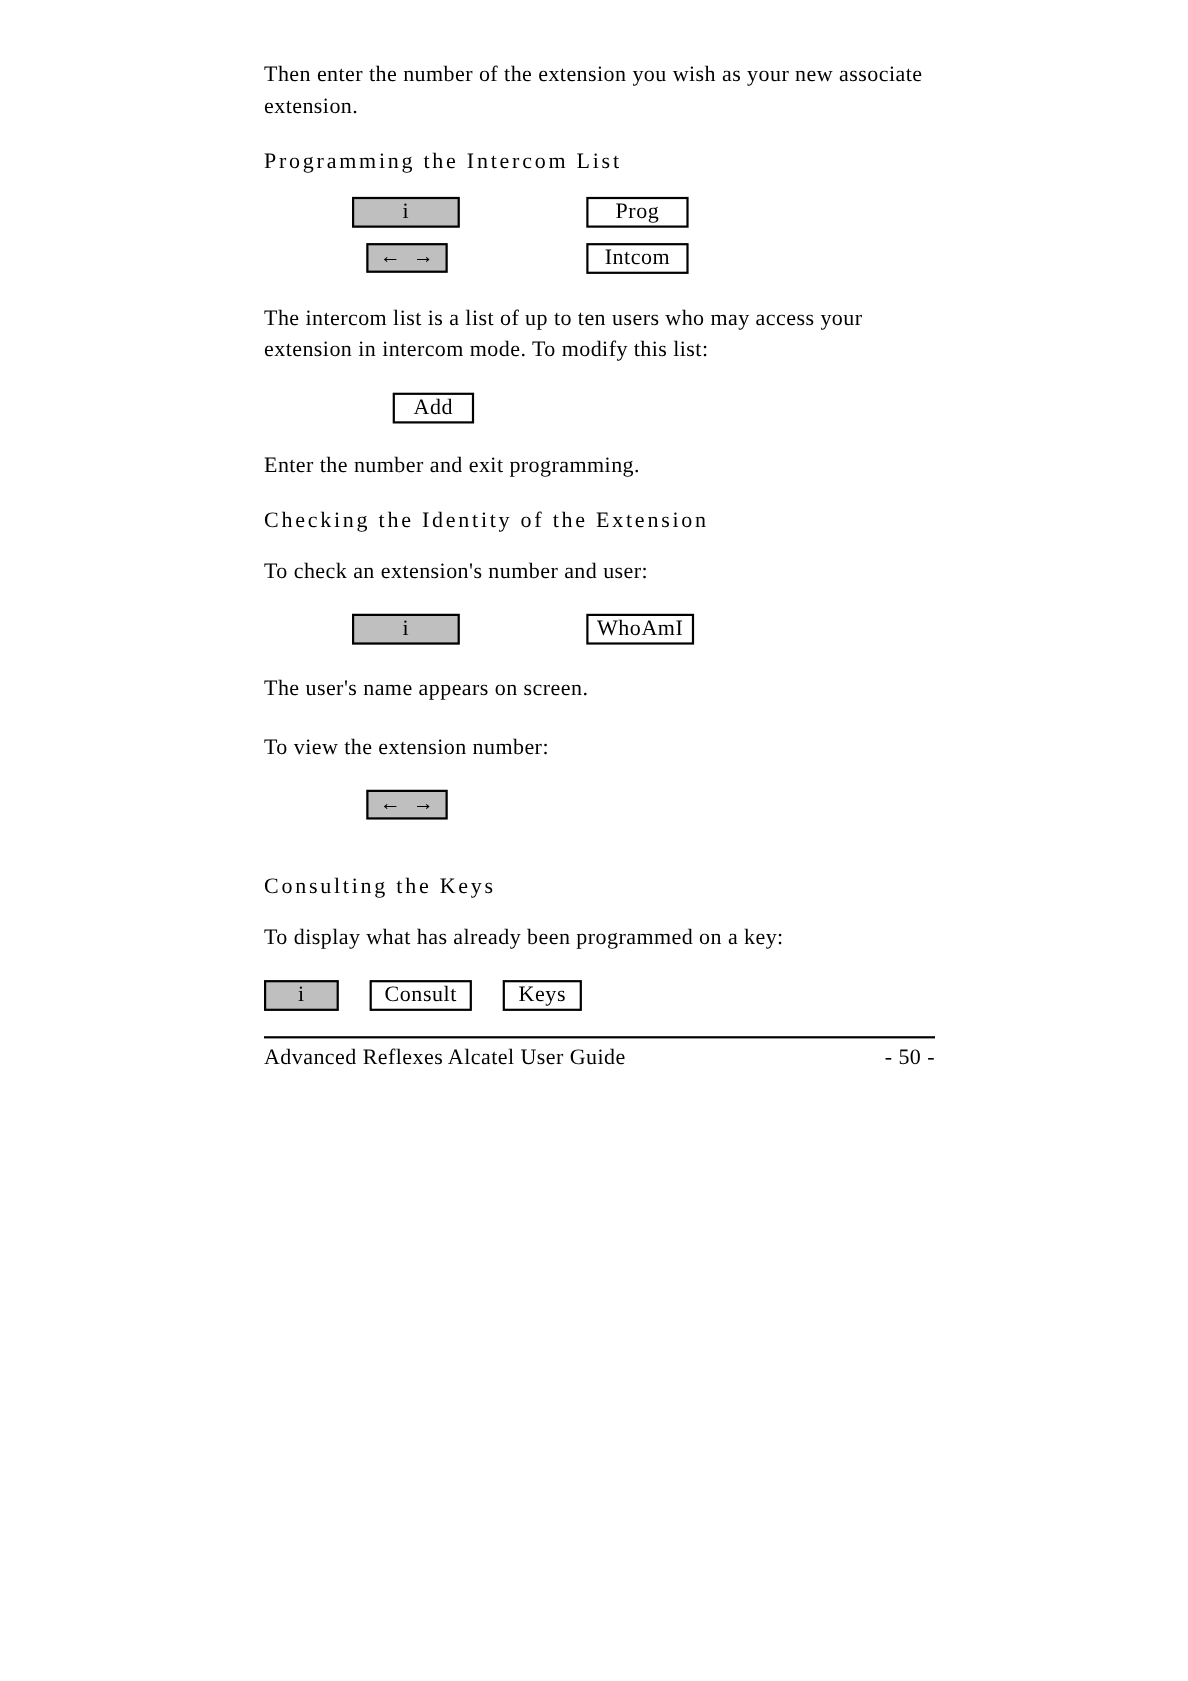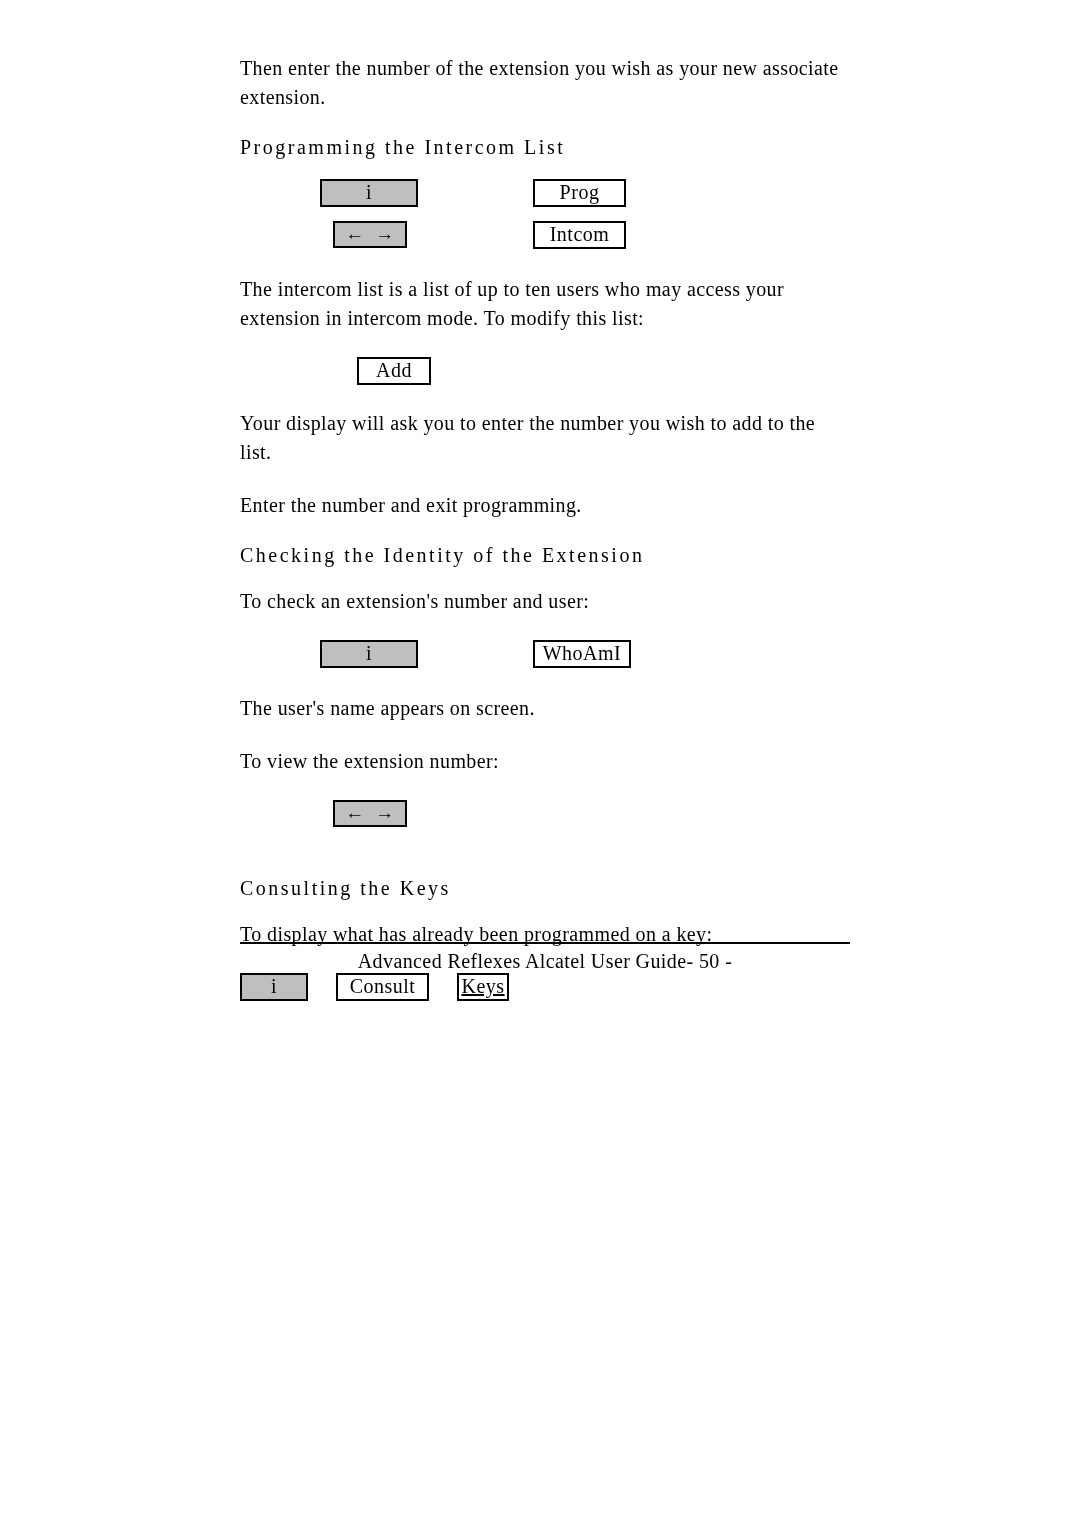--- a/index.html
+++ b/index.html
@@ -50,21 +50,21 @@
       line-height: 1;
       padding: 1px 0 3px 0;
       letter-spacing: 0.5px;
     }
     .key-shaded { background: #c0bfc0; }
     .key-white  { background: #ffffff; }
     .w-98  { width: 98px; }
     .w-82  { width: 93px; }
     .w-74  { width: 74px; }
     .w-68  { width: 68px; }
-    .w-56  { width: 52px; text-decoration: underline; }
+    .w-56  { width: 72px; }
     .arrow { font-size: 19px; }
     .gap-14 { margin-top: 14px; }
     .indent-80 { margin-left: 117px; }
     .three-keys-row {
       display: flex;
       align-items: center;
       gap: 28px;
       margin-bottom: 18px;
     }
     .footer {
@@ -73,21 +73,21 @@
       right: 230px;
       top: 942px;
     }
     .footer-rule {
       border: 0;
       border-top: 2px solid #000;
       margin: 0 0 6px 0;
     }
     .footer-row {
       display: flex;
-      justify-content: center;
+      justify-content: space-between;
       font-size: 20px;
       letter-spacing: 0.4px;
     }
   </style>
 </head>
 <body>
 
 <div class="page">
 
   <p class="para">Then enter the number of the extension you wish as your new associate extension.</p>
@@ -111,21 +111,20 @@
       <span class="key-box key-white w-82">Intcom</span>
     </div>
   </div>
 
   <p class="para">The intercom list is a list of up to ten users who may access your extension in intercom mode.  To modify this list:</p>
 
   <div class="indent-80" style="margin-bottom:24px;">
     <span class="key-box key-white w-74">Add</span>
   </div>
 
-  <p class="para">Your display will ask you to enter the number you wish to add to the list.</p>
 
   <p class="para">Enter the number and exit programming.</p>
 
   <h2 class="heading">Checking the Identity of the Extension</h2>
 
   <p class="para">To check an extension's number and user:</p>
 
   <div class="two-col-keys" style="gap:115px; margin-bottom:26px;">
     <div class="col-a">
       <span class="key-box key-shaded w-98">i</span>

